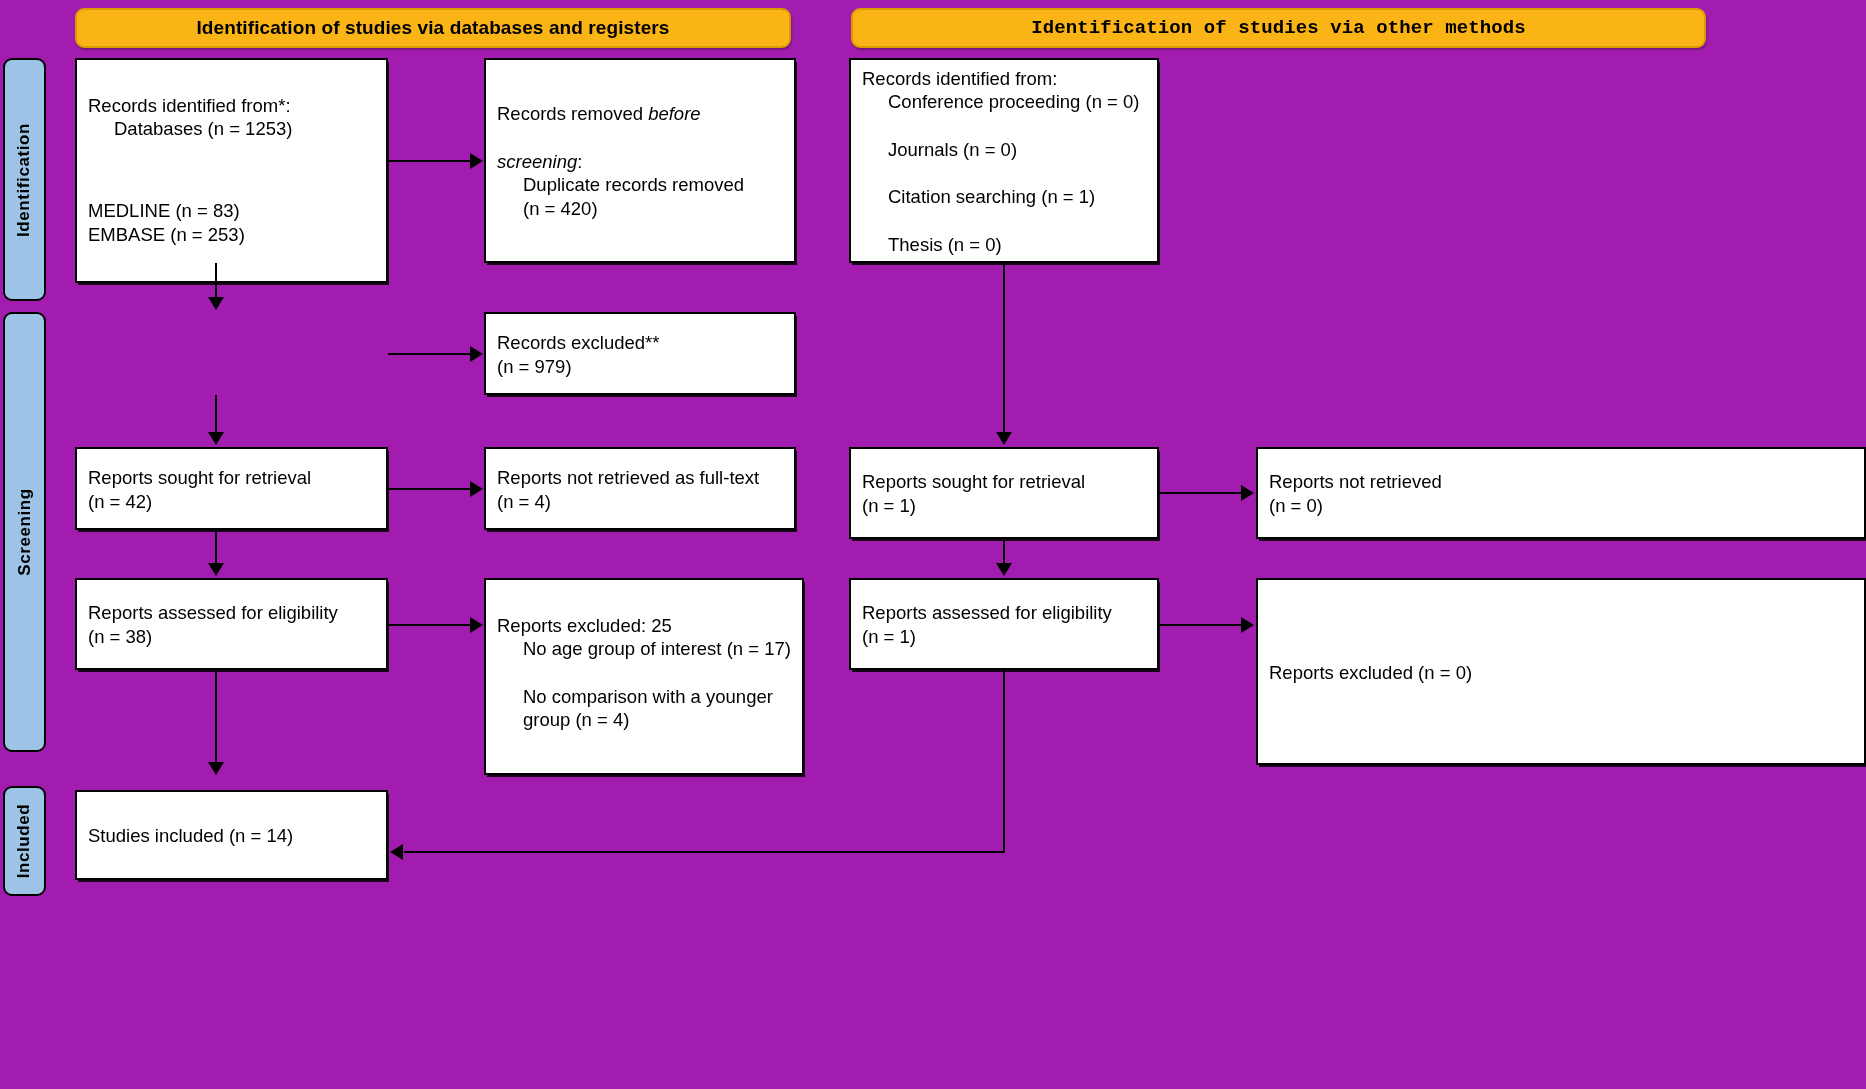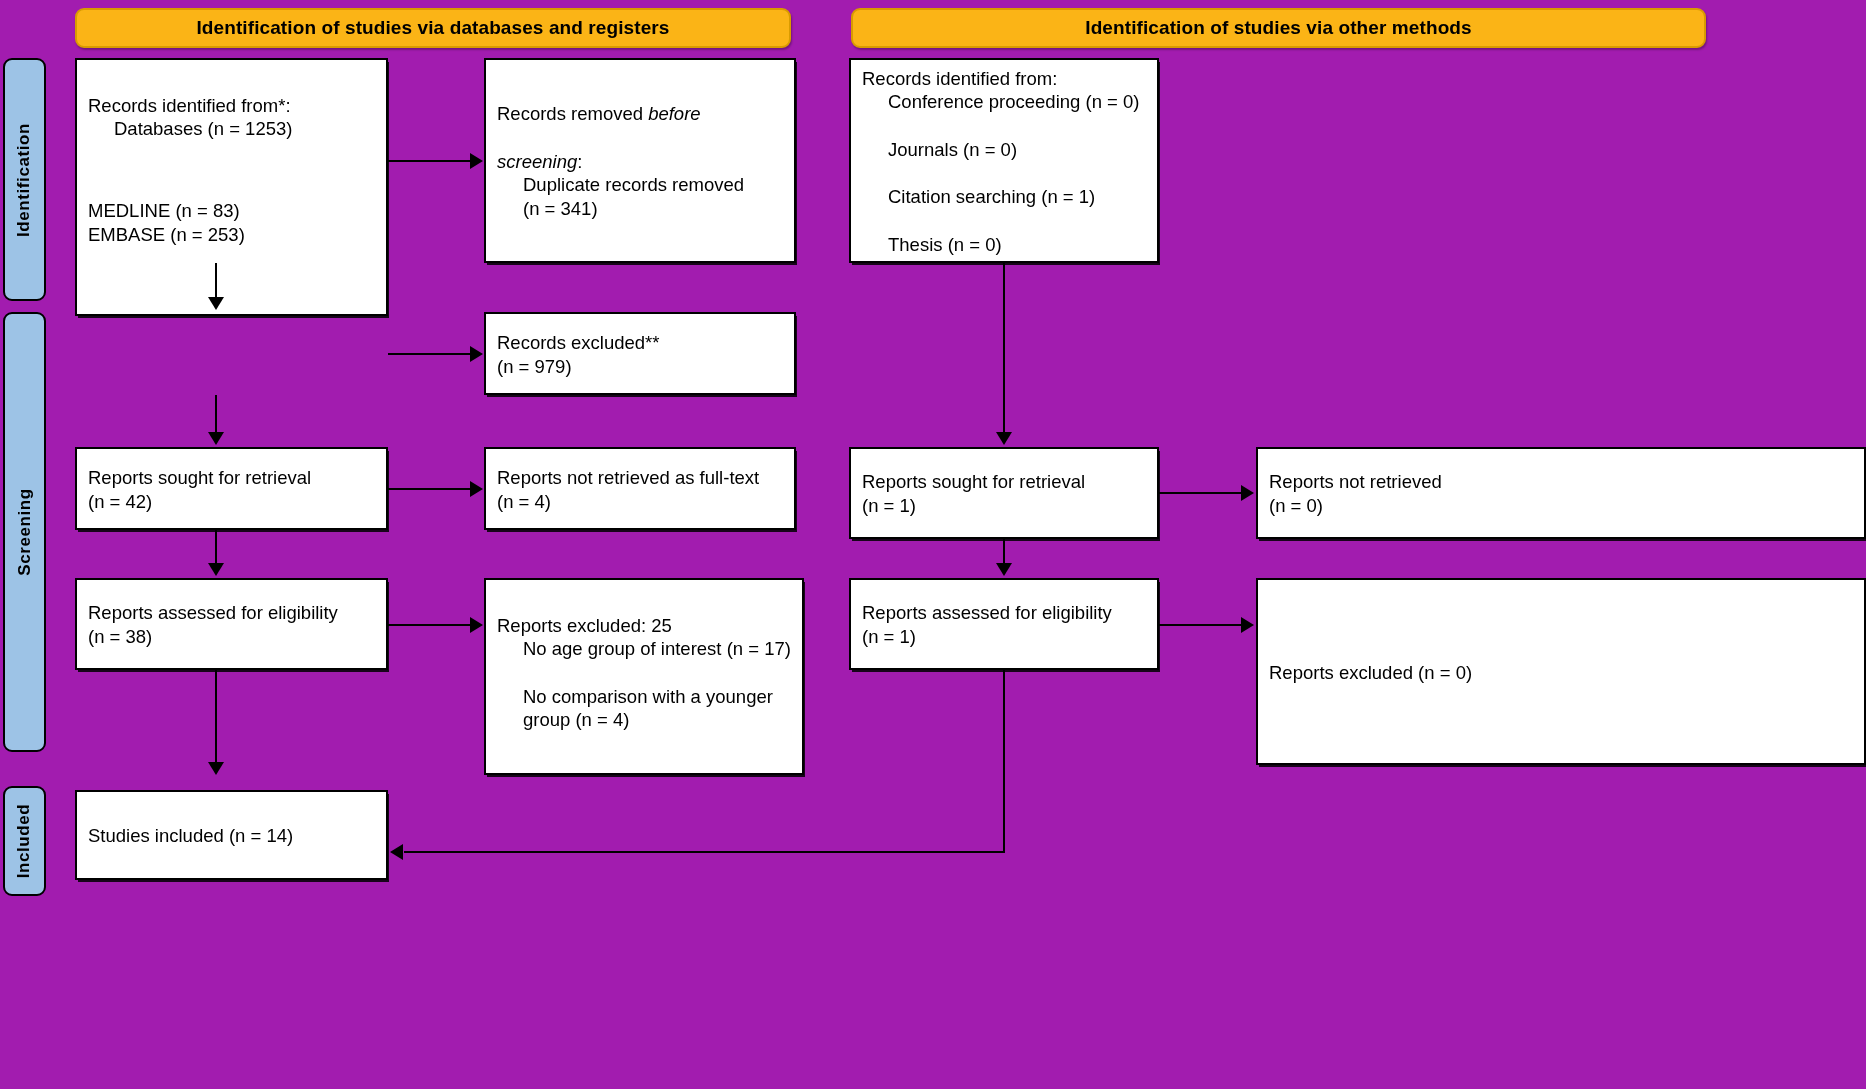--- a/index.html
+++ b/index.html
@@ -109,53 +109,53 @@
 </style>
 </head>
 <body>
 
 <div id="canvas">
 
   <div class="banner" style="left:75px; top:8px; width:716px; height:40px;">
     <span>Identification of studies via databases and registers</span>
   </div>
 
-  <div class="banner" style="left:851px; top:8px; width:855px; height:40px;">
+  <div class="banner" style="left:851px; top:8px; width:855px; height:40px;font-family:Liberation Mono, monospace;">
     <span>Identification of studies via other methods</span>
   </div>
 
   <div class="stage" style="left:3px; top:58px; width:43px; height:243px;">
     <span>Identification</span>
   </div>
 
   <div class="stage" style="left:3px; top:312px; width:43px; height:440px;">
     <span>Screening</span>
   </div>
 
   <div class="stage" style="left:3px; top:786px; width:43px; height:110px;">
     <span>Included</span>
   </div>
 
-  <div class="box" style="left:75px; top:58px; width:313px; height:258px;">
+  <div class="box" style="left:75px; top:58px; width:313px; height:225px;">
     <span>Records identified from*:</span>
     <span class="ind">Databases (n = 1253)</span>
     <span style="display:block; height:11px;"></span>
     <span>MEDLINE (n = 83)</span>
     <span style="display:block;">EMBASE (n = 253)</span>
     
     
     
   </div>
 
   <div class="box vcenter" style="left:484px; top:58px; width:312px; height:205px;">
     <div>
       <span>Records removed </span><em>before</em><br>
       <em>screening</em><span>:</span>
       <span class="ind" style="display:block; white-space:pre-line;">Duplicate records removed
-(n = 341)</span>
+(n = 420)</span>
     </div>
   </div>
 
 
   <div class="box vcenter" style="left:484px; top:312px; width:312px; height:83px;">
     <span>Records excluded**
 (n = 979)</span>
   </div>
 
   <div class="box vcenter" style="left:75px; top:447px; width:313px; height:83px;">

